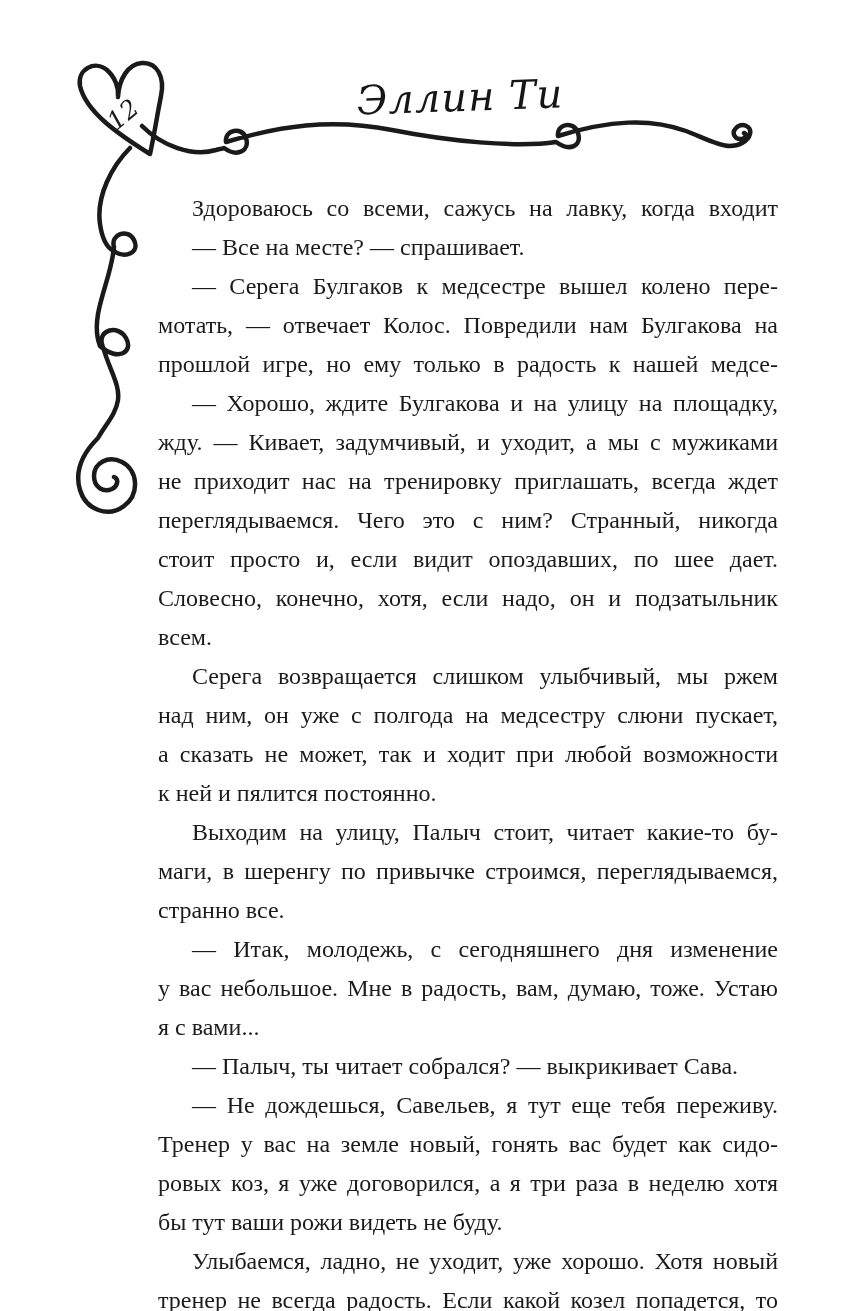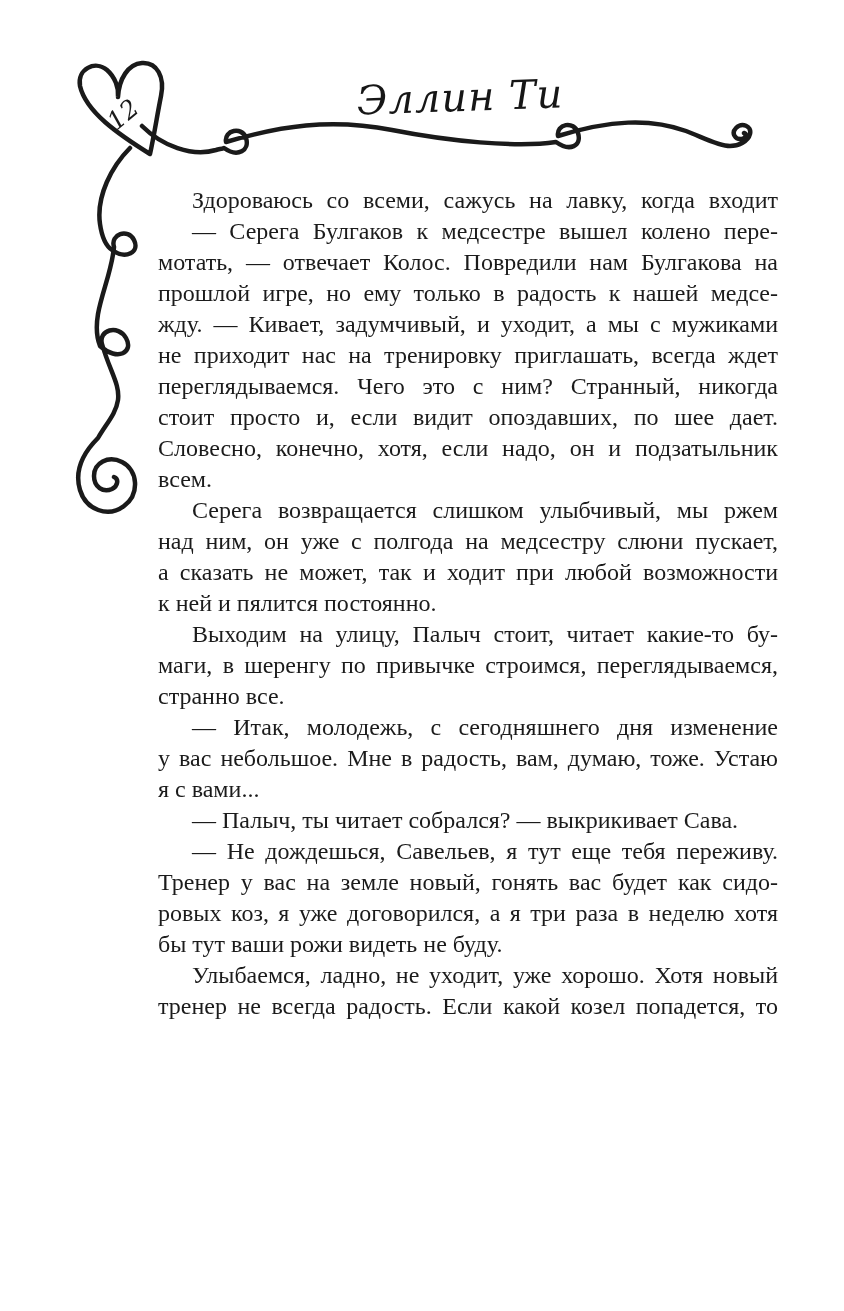--- a/index.html
+++ b/index.html
@@ -55,20 +55,21 @@
     top: 185px;
     width: 620px;
     font-size: 24px;
     line-height: 31px;
     color: #1b1b1b;
   }
   .line {
     text-align: justify;
     text-align-last: justify;
     white-space: normal;
+    margin-top: 8px;
   }
   .line.first {
     text-indent: 34px;
   }
   .line.lastline {
     text-align-last: left;
   }
 </style>
 </head>
 <body>
@@ -122,23 +123,25 @@
       C 94 487, 103 493, 112 489
       C 118 486, 119 479, 114 477"></path>
   </svg>
 
   <div class="page-number">12</div>
 
   <div class="author-name">Эллин Ти</div>
 
   <div class="text-block" id="text-block">
       <div class="line first">Здороваюсь со всеми, сажусь на лавку, когда входит</div>
+      <div class="line first lastline">— Все на месте? — спрашивает.</div>
       <div class="line first">— Серега Булгаков к медсестре вышел колено пере-</div>
       <div class="line">мотать, — отвечает Колос. Повредили нам Булгакова на</div>
       <div class="line">прошлой игре, но ему только в радость к нашей медсе-</div>
+      <div class="line first">— Хорошо, ждите Булгакова и на улицу на площадку,</div>
       <div class="line">жду. — Кивает, задумчивый, и уходит, а мы с мужиками</div>
       <div class="line">не приходит нас на тренировку приглашать, всегда ждет</div>
       <div class="line">переглядываемся. Чего это с ним? Странный, никогда</div>
       <div class="line">стоит просто и, если видит опоздавших, по шее дает.</div>
       <div class="line">Словесно, конечно, хотя, если надо, он и подзатыльник</div>
       <div class="line lastline">всем.</div>
       <div class="line first">Серега возвращается слишком улыбчивый, мы ржем</div>
       <div class="line">над ним, он уже с полгода на медсестру слюни пускает,</div>
       <div class="line">а сказать не может, так и ходит при любой возможности</div>
       <div class="line lastline">к ней и пялится постоянно.</div>

